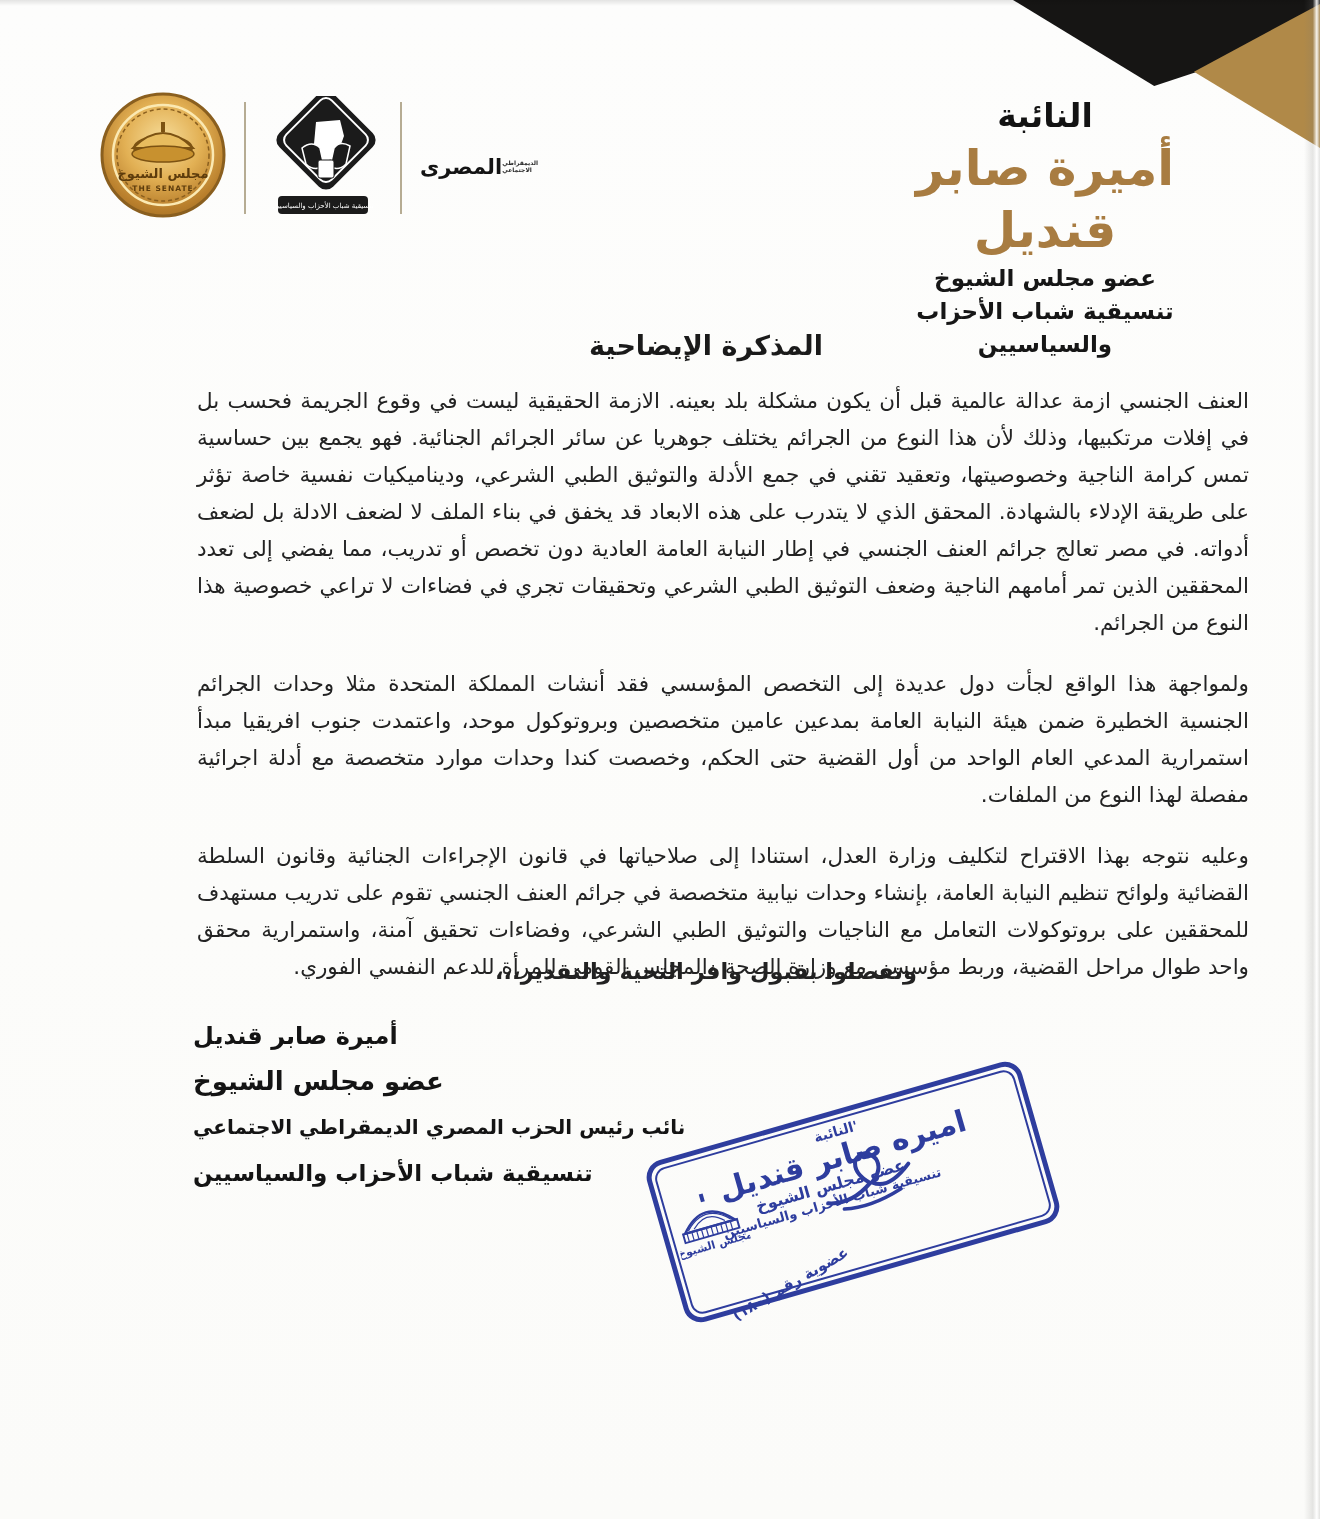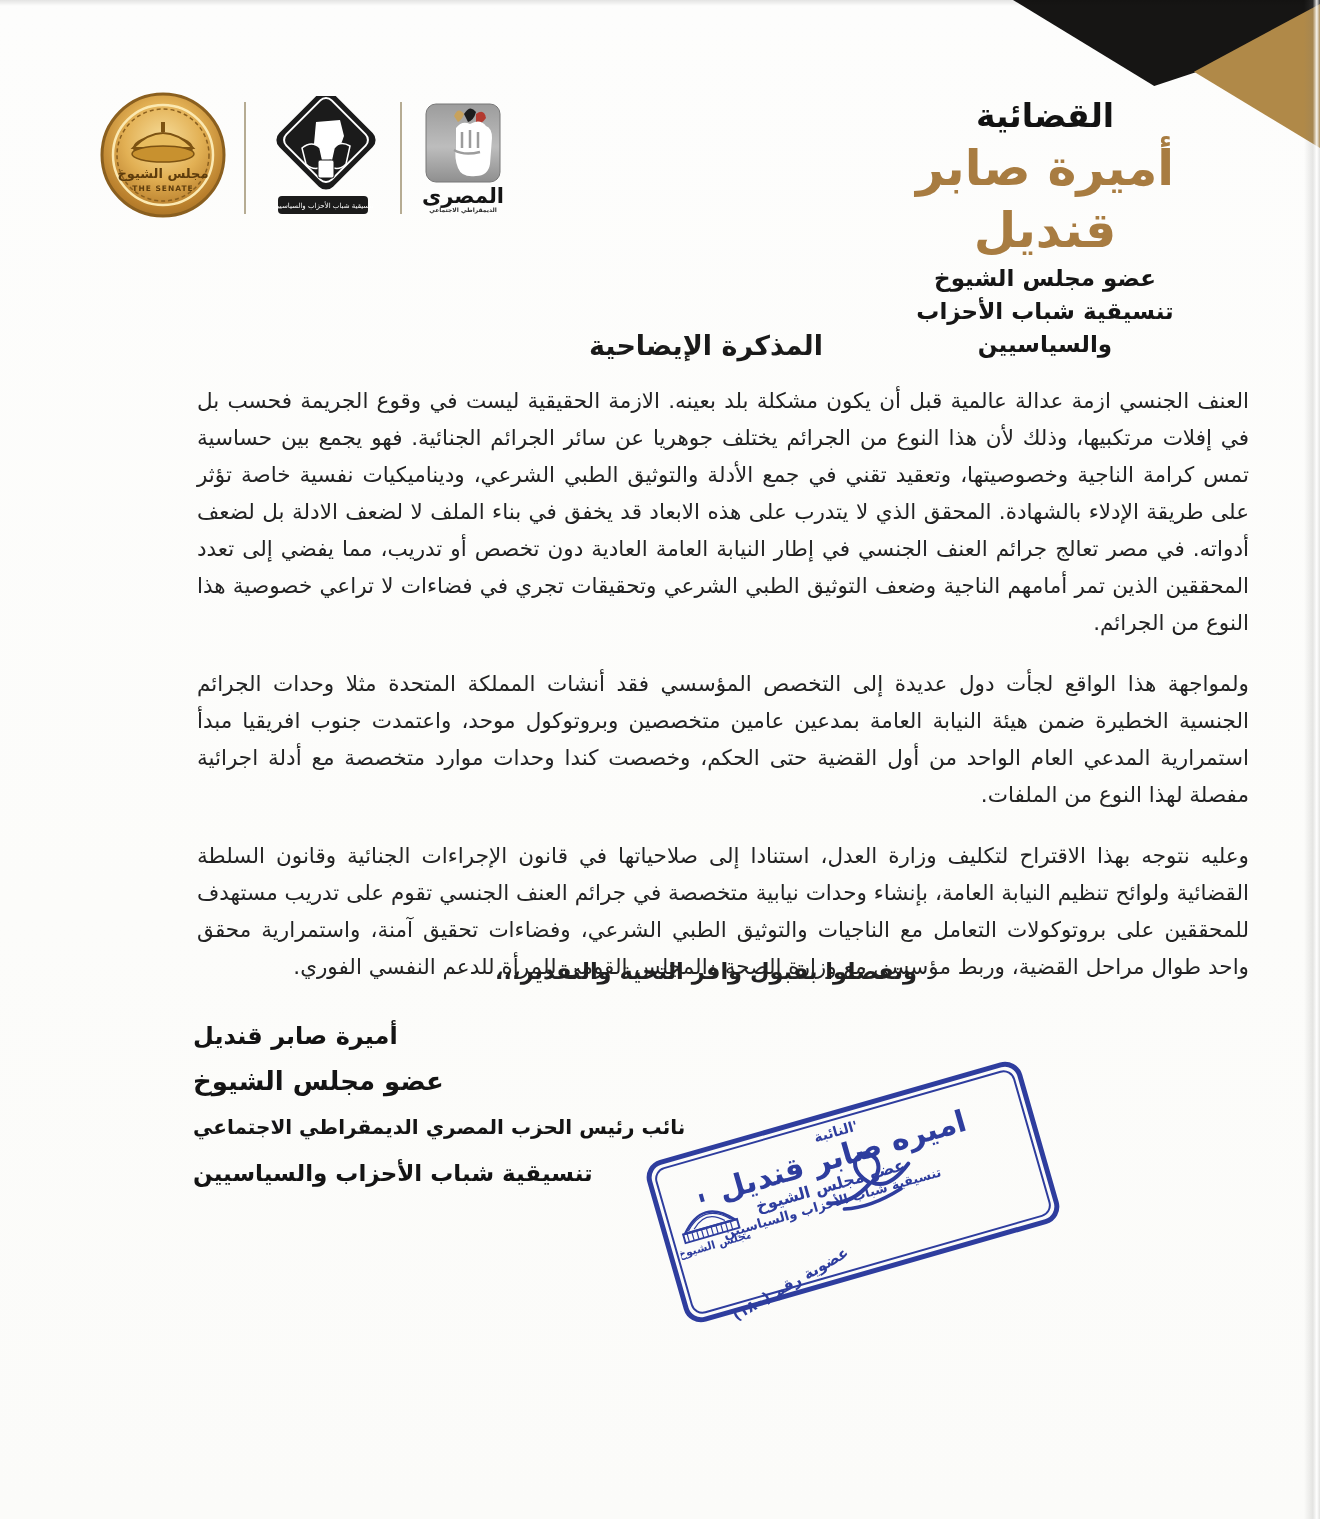--- a/index.html
+++ b/index.html
@@ -32,21 +32,21 @@
   .corner-gold{
     position:absolute;left:1194px;top:4px;width:126px;height:144px;
     background:#b08948;
     clip-path:polygon(0% 47%,100% 0%,100% 100%);
   }
   
   .logos{position:absolute;left:100px;top:88px;height:150px;display:flex;align-items:flex-start;}
   .logo-divider{width:2px;height:112px;background:#b6ac93;margin:14px 18px 0 18px;}
   .logo-senate{width:126px;height:126px;margin-top:4px;}
   .logo-youth{width:118px;height:132px;margin-top:8px;}
-  .logo-party{width:86px;height:128px;margin-top:14px;display:flex;flex-direction:column;align-items:center;}
+  .logo-party{width:86px;height:128px;margin-top:14px;display:flex;flex-direction:row;align-items:center;}
   .party-caption{font-size:21px;font-weight:bold;color:#141414;line-height:20px;margin-top:2px;}
   .party-subcaption{font-size:6px;font-weight:bold;color:#2a2a2a;letter-spacing:.5px;}
   
   .letterhead{position:absolute;left:855px;top:96px;width:380px;text-align:center;direction:rtl;}
   .hdr-role{font-size:33px;font-weight:bold;color:#131313;line-height:40px;}
   .hdr-name{font-size:49px;font-weight:bold;color:#a87c41;line-height:62px;margin-top:2px;}
   .hdr-sub{font-size:23px;font-weight:bold;color:#161616;line-height:33px;}
   
   .doc-title{
     position:absolute;left:180px;top:330px;width:1052px;
@@ -156,21 +156,21 @@
         <path d="M32 26 q6 -8 14 -4 q10 -6 16 2 q6 2 6 12 l-2 26 q-2 12 -14 12 q-14 2 -18 -8 q-4 -10 -2 -20 z" fill="#ffffff"></path>
         <path d="M38 30 v16 M46 28 v18 M54 30 v16" stroke="#9c9c9c" stroke-width="2.5" fill="none"></path>
         <path d="M30 48 q10 6 26 2" stroke="#9c9c9c" stroke-width="2.5" fill="none"></path>
       </svg>
       <div class="party-caption">المصرى</div>
       <div class="party-subcaption">الديمقراطي الاجتماعي</div>
     </div>
   </div>
 
   <div class="letterhead">
-    <div class="hdr-role">القضائية</div>
+    <div class="hdr-role">النائبة</div>
     <div class="hdr-name">أميرة صابر قنديل</div>
     <div class="hdr-sub">عضو مجلس الشيوخ</div>
     <div class="hdr-sub">تنسيقية شباب الأحزاب والسياسيين</div>
   </div>
 
   <div class="doc-title">المذكرة الإيضاحية</div>
 
   <div class="doc-body">
     <p>العنف الجنسي ازمة عدالة عالمية قبل أن يكون مشكلة بلد بعينه. الازمة الحقيقية ليست في وقوع الجريمة فحسب بل في إفلات مرتكبيها، وذلك لأن هذا النوع من الجرائم يختلف جوهريا عن سائر الجرائم الجنائية. فهو يجمع بين حساسية تمس كرامة الناجية وخصوصيتها، وتعقيد تقني في جمع الأدلة والتوثيق الطبي الشرعي، وديناميكيات نفسية خاصة تؤثر على طريقة الإدلاء بالشهادة. المحقق الذي لا يتدرب على هذه الابعاد قد يخفق في بناء الملف لا لضعف الادلة بل لضعف أدواته. في مصر تعالج جرائم العنف الجنسي في إطار النيابة العامة العادية دون تخصص أو تدريب، مما يفضي إلى تعدد المحققين الذين تمر أمامهم الناجية وضعف التوثيق الطبي الشرعي وتحقيقات تجري في فضاءات لا تراعي خصوصية هذا النوع من الجرائم.</p>
     <p>ولمواجهة هذا الواقع لجأت دول عديدة إلى التخصص المؤسسي فقد أنشات المملكة المتحدة مثلا وحدات الجرائم الجنسية الخطيرة ضمن هيئة النيابة العامة بمدعين عامين متخصصين وبروتوكول موحد، واعتمدت جنوب افريقيا مبدأ استمرارية المدعي العام الواحد من أول القضية حتى الحكم، وخصصت كندا وحدات موارد متخصصة مع أدلة اجرائية مفصلة لهذا النوع من الملفات.</p>

